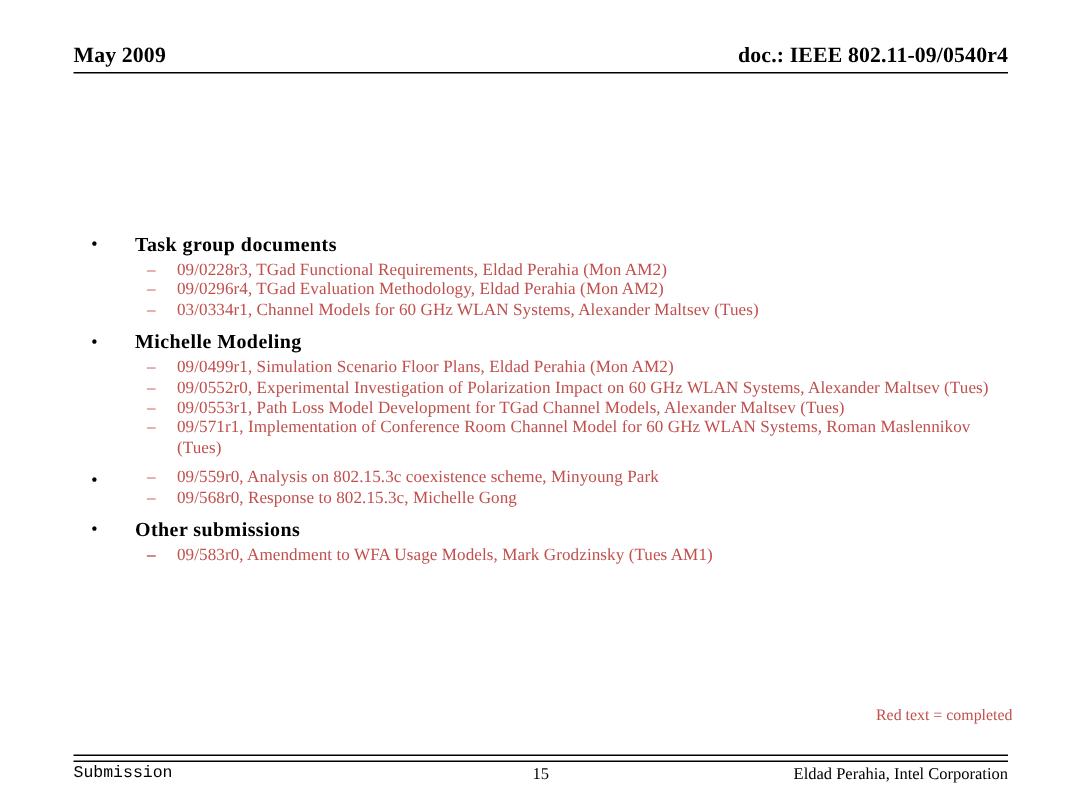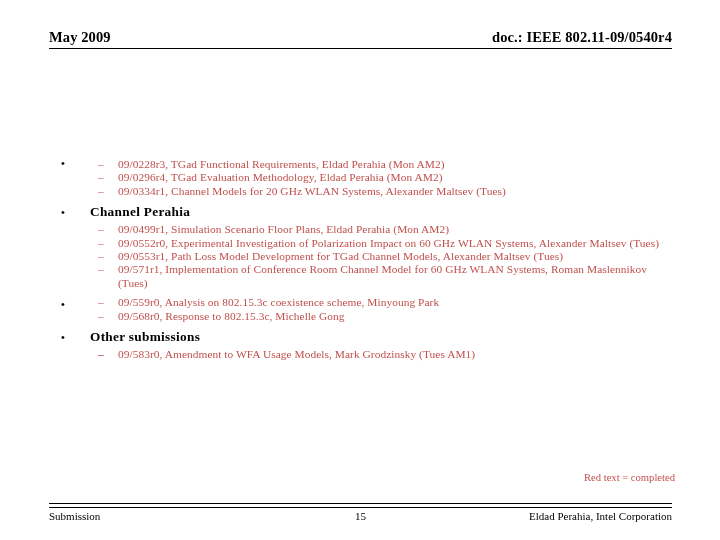--- a/index.html
+++ b/index.html
@@ -128,20 +128,21 @@
     position: absolute;
     left: 49px;
     top: 510px;
     width: 623px;
     font-size: 11px;
   }
   .footer .f-left {
     position: absolute;
     left: 0;
     top: 0;
+    font-family: Liberation Mono, monospace;
   }
   .footer .f-center {
     position: absolute;
     left: 0;
     top: 0;
     width: 623px;
     text-align: center;
   }
   .footer .f-right {
     position: absolute;
@@ -159,39 +160,40 @@
     <span>May 2009</span>
     <span>doc.: IEEE 802.11-09/0540r4</span>
   </div>
   <div class="header-rule"></div>
 
 
   <div class="body">
 
     <div class="lvl1">
       <span class="b-mark">•</span>
+      <span>Task group documents</span>
     </div>
     <div class="sub-list">
       <div class="lvl2">
         <span class="b-mark">–</span>
         <span>09/0228r3, TGad Functional Requirements, Eldad Perahia (Mon AM2)</span>
       </div>
       <div class="lvl2">
         <span class="b-mark">–</span>
         <span>09/0296r4, TGad Evaluation Methodology, Eldad Perahia (Mon AM2)</span>
       </div>
       <div class="lvl2">
         <span class="b-mark">–</span>
-        <span>09/0334r1, Channel Models for 20 GHz WLAN Systems, Alexander Maltsev (Tues)</span>
-      </div>
-    </div>
-
-    <div class="lvl1">
-      <span class="b-mark">•</span>
-      <span>Channel Perahia</span>
+        <span>03/0334r1, Channel Models for 60 GHz WLAN Systems, Alexander Maltsev (Tues)</span>
+      </div>
+    </div>
+
+    <div class="lvl1">
+      <span class="b-mark">•</span>
+      <span>Michelle Modeling</span>
     </div>
     <div class="sub-list">
       <div class="lvl2">
         <span class="b-mark">–</span>
         <span>09/0499r1, Simulation Scenario Floor Plans, Eldad Perahia (Mon AM2)</span>
       </div>
       <div class="lvl2">
         <span class="b-mark">–</span>
         <span>09/0552r0, Experimental Investigation of Polarization Impact on 60 GHz WLAN Systems, Alexander Maltsev (Tues)</span>
       </div>

